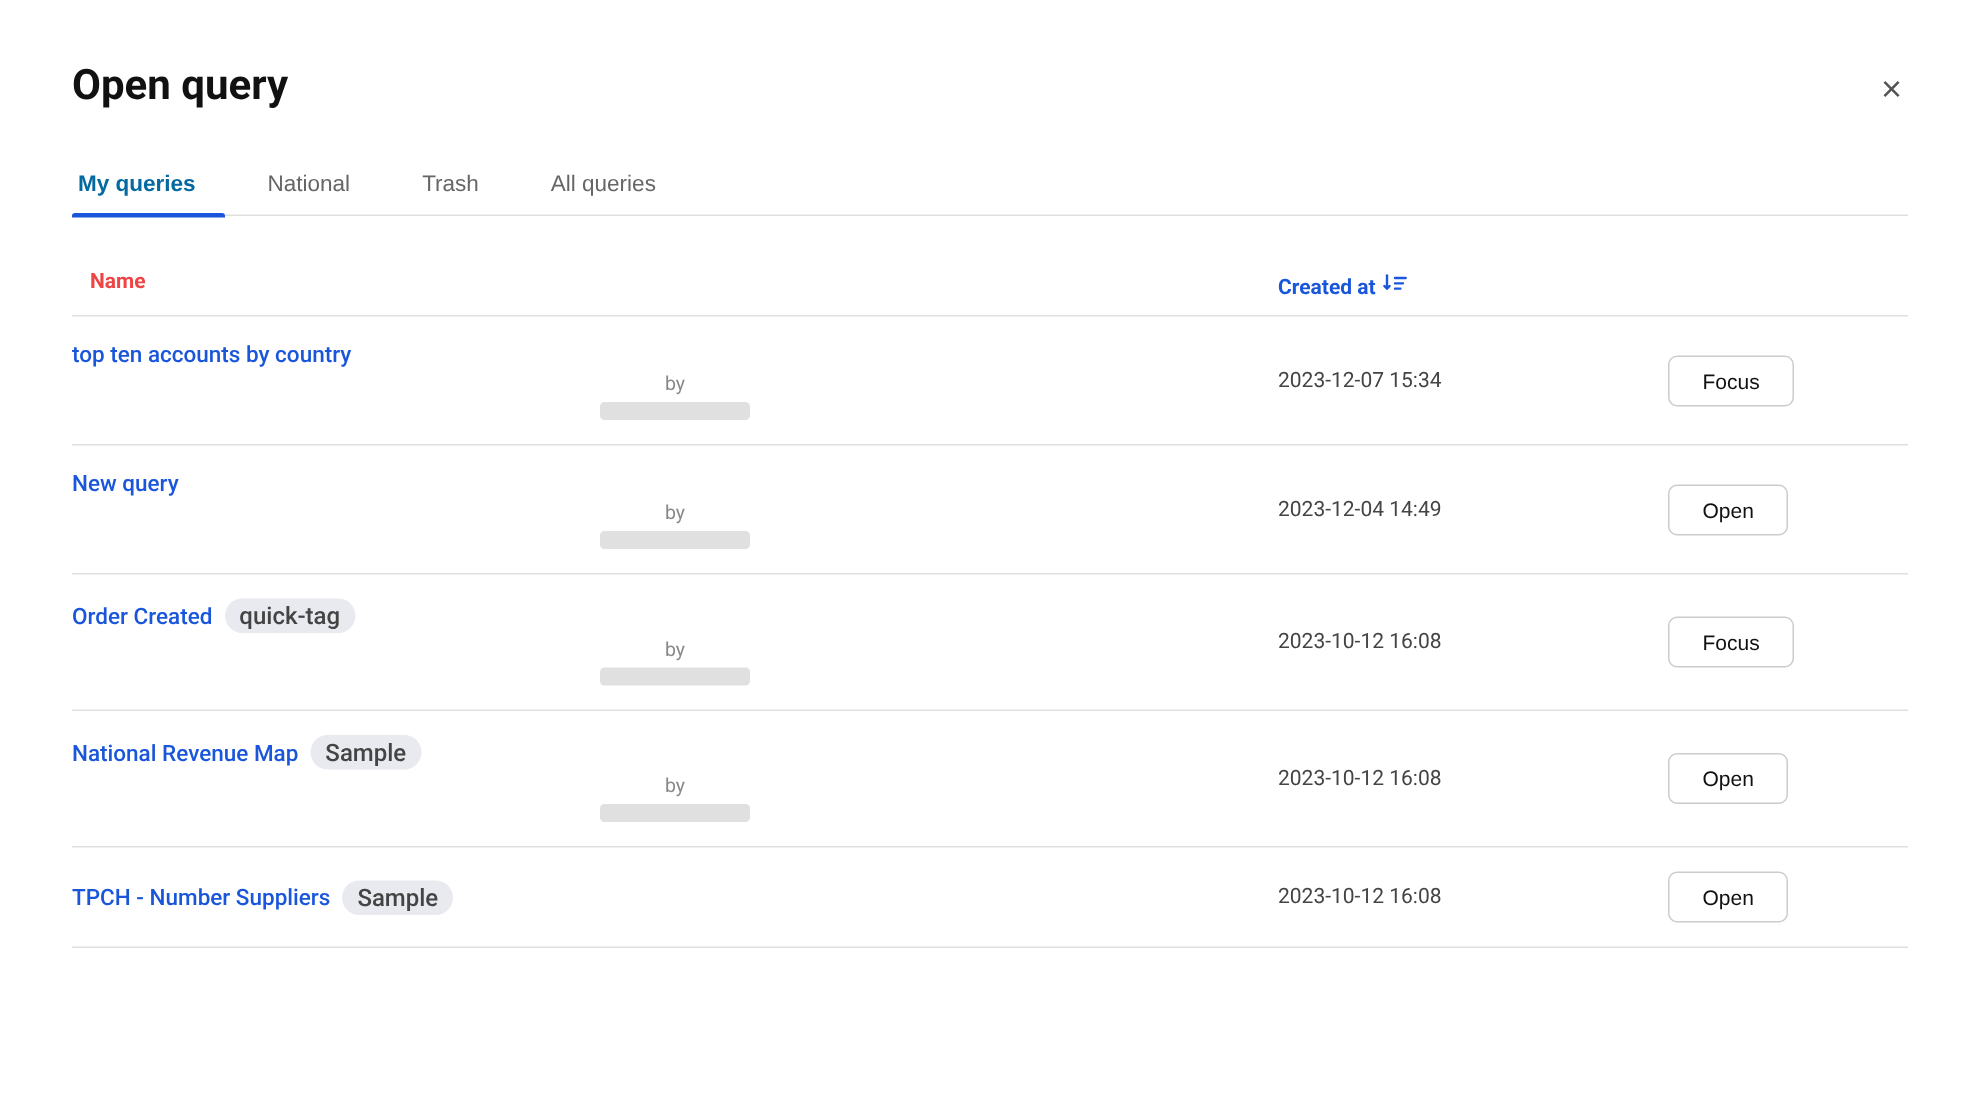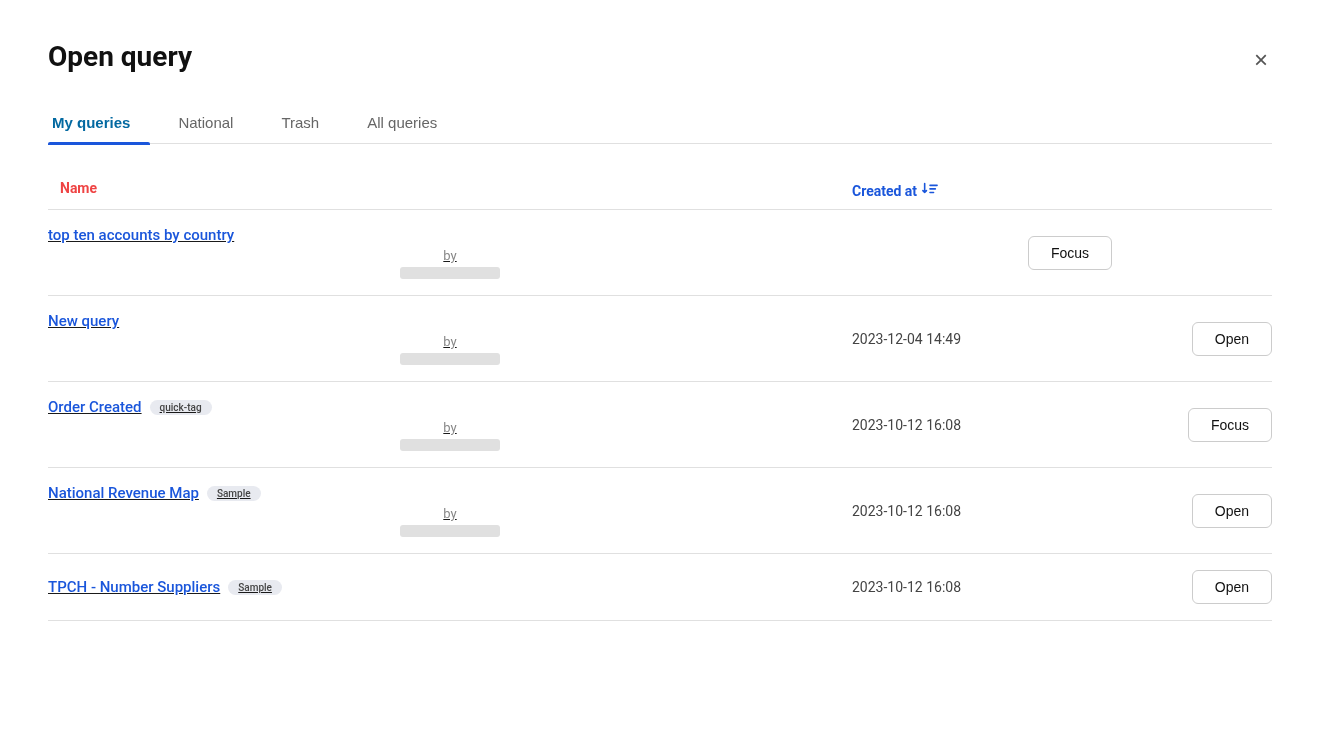--- a/index.html
+++ b/index.html
@@ -123,21 +123,21 @@
       font-size: 14px;
     }
 
     .table-row {
       display: grid;
       grid-template-columns: 1fr 260px 160px;
       padding: 16px 0;
       border-bottom: 1px solid #e0e0e0;
       align-items: center;
     }
-    .row-info { display: flex; flex-direction: column; gap: 4px; text-decoration: underline; }
+    .row-info { display: flex; flex-direction: column; gap: 4px; }
     .row-title {
       font-size: 15px;
       color: #1a56db;
       cursor: pointer;
       text-decoration: none;
       font-weight: 500;
       display: flex;
       align-items: center;
       gap: 8px;
       flex-wrap: wrap;
@@ -152,35 +152,35 @@
     }
     .author-bar {
       display: inline-block;
       width: 100px;
       height: 12px;
       background: #e0e0e0;
       border-radius: 3px;
     }
     .tag {
       display: inline-block;
-      font-size: 10px;
+      font-size: 16px;
       padding: 2px 10px;
       border-radius: 12px;
       font-weight: 500;
       background: #e8eaf0;
       color: #444;
       text-align: right;
     }
     .row-date {
       font-size: 14px;
       color: #444;
     }
     .row-action {
       display: flex;
-      justify-content: flex-end;
+      justify-content: flex-start;
     }
     .action-btn {
       padding: 8px 22px;
       font-size: 14px;
       border: 1px solid #ccc;
       border-radius: 6px;
       background: #fff;
       cursor: pointer;
       color: #111;
       font-weight: 500;
@@ -220,20 +220,21 @@
     </div>
 
     <div class="table-row">
       <div class="row-info">
         <a class="row-title">top ten accounts by country</a>
         <span class="row-by">
           <span>by</span>
           <span class="author-bar"></span>
         </span>
       </div>
+      <span class="row-date">2023-12-07 15:34</span>
       <div class="row-action">
         <button class="action-btn">Focus</button>
       </div>
     </div>
 
     <div class="table-row">
       <div class="row-info">
         <a class="row-title">New query</a>
         <span class="row-by">
           <span>by</span>

